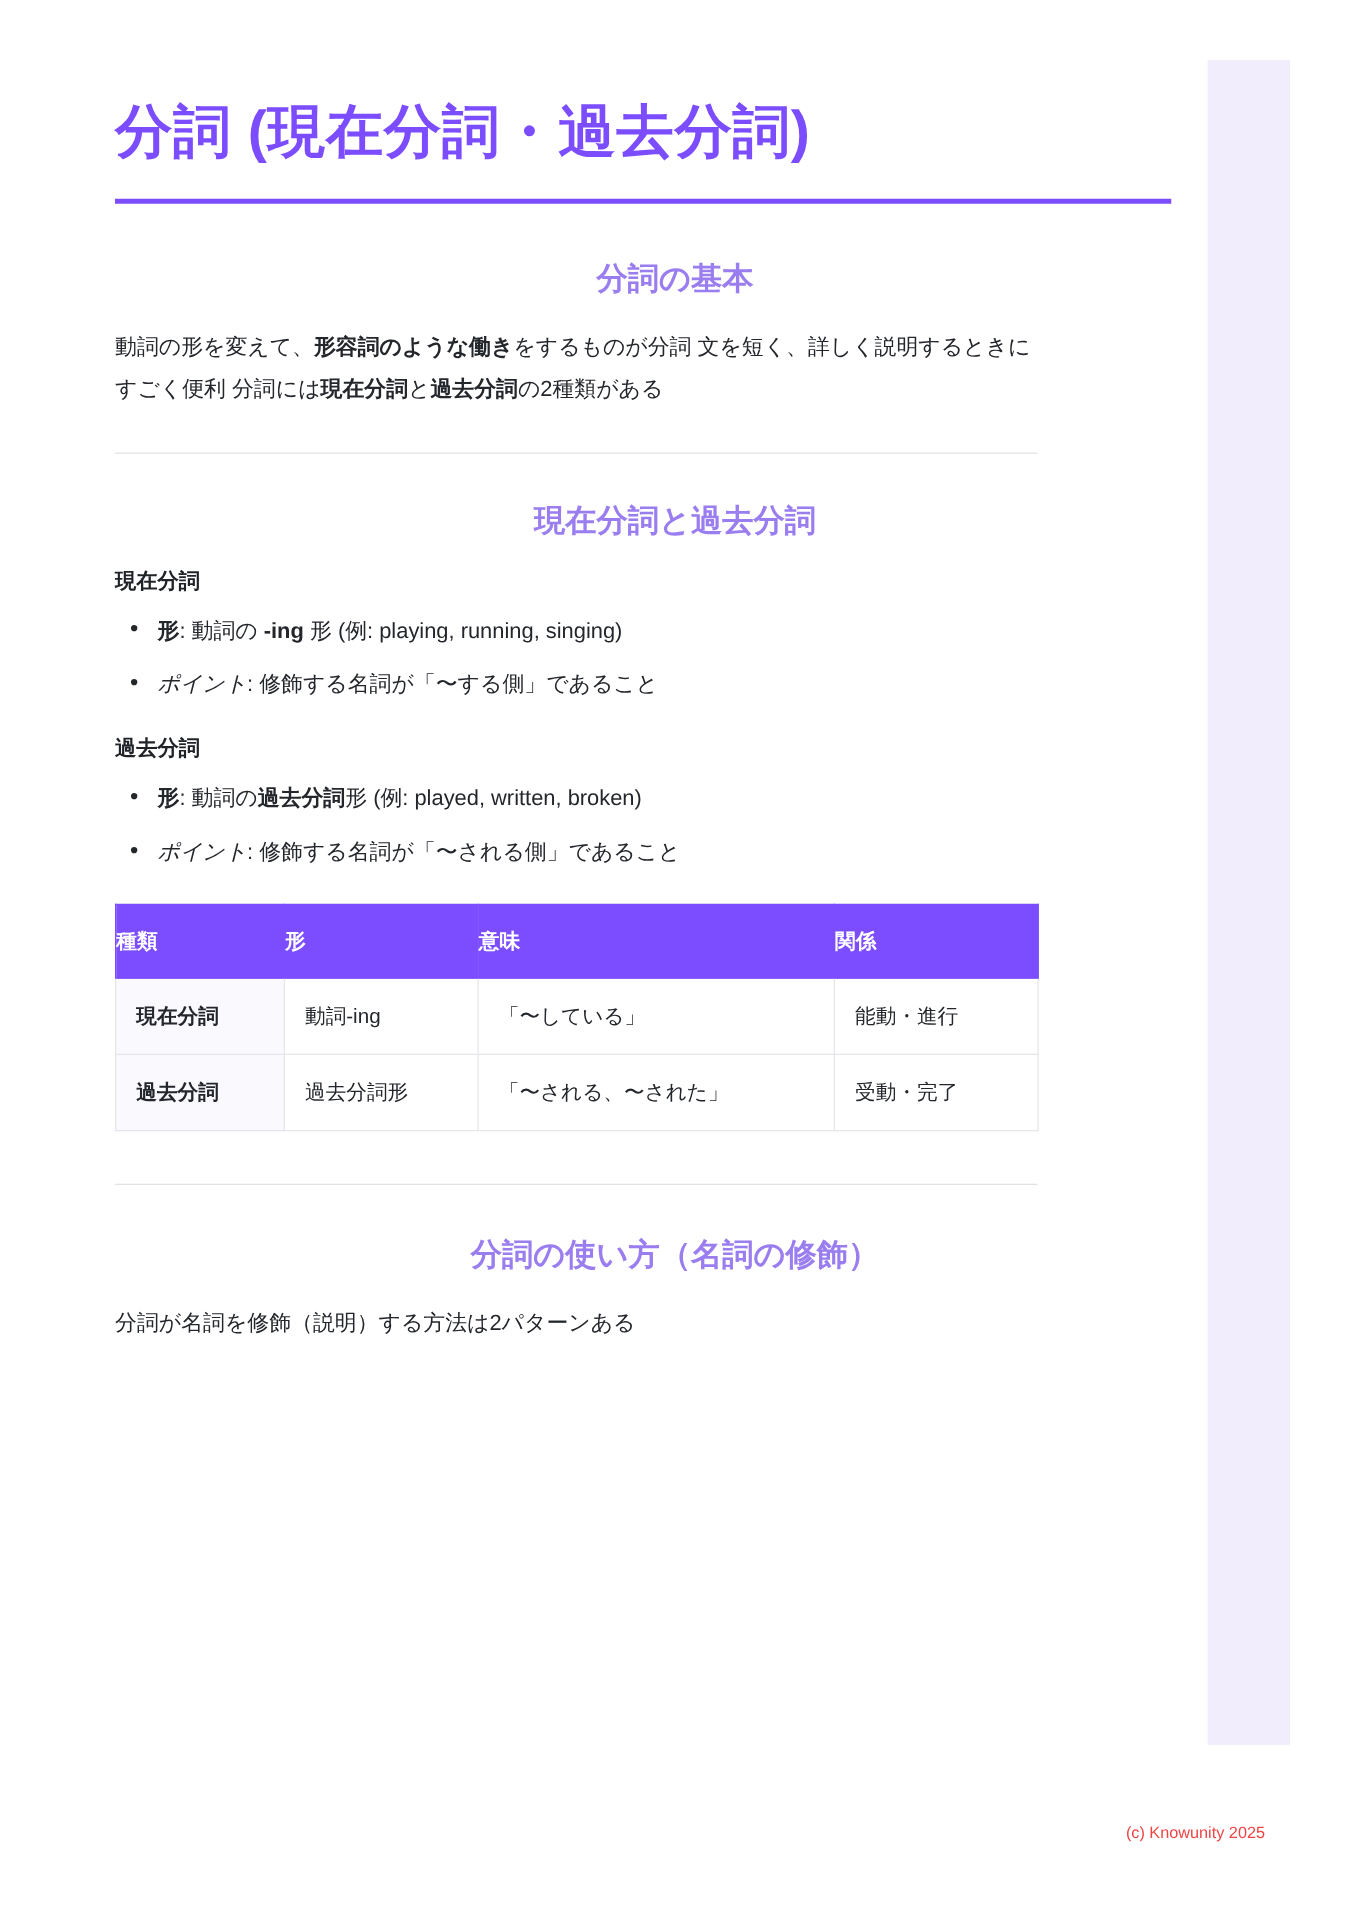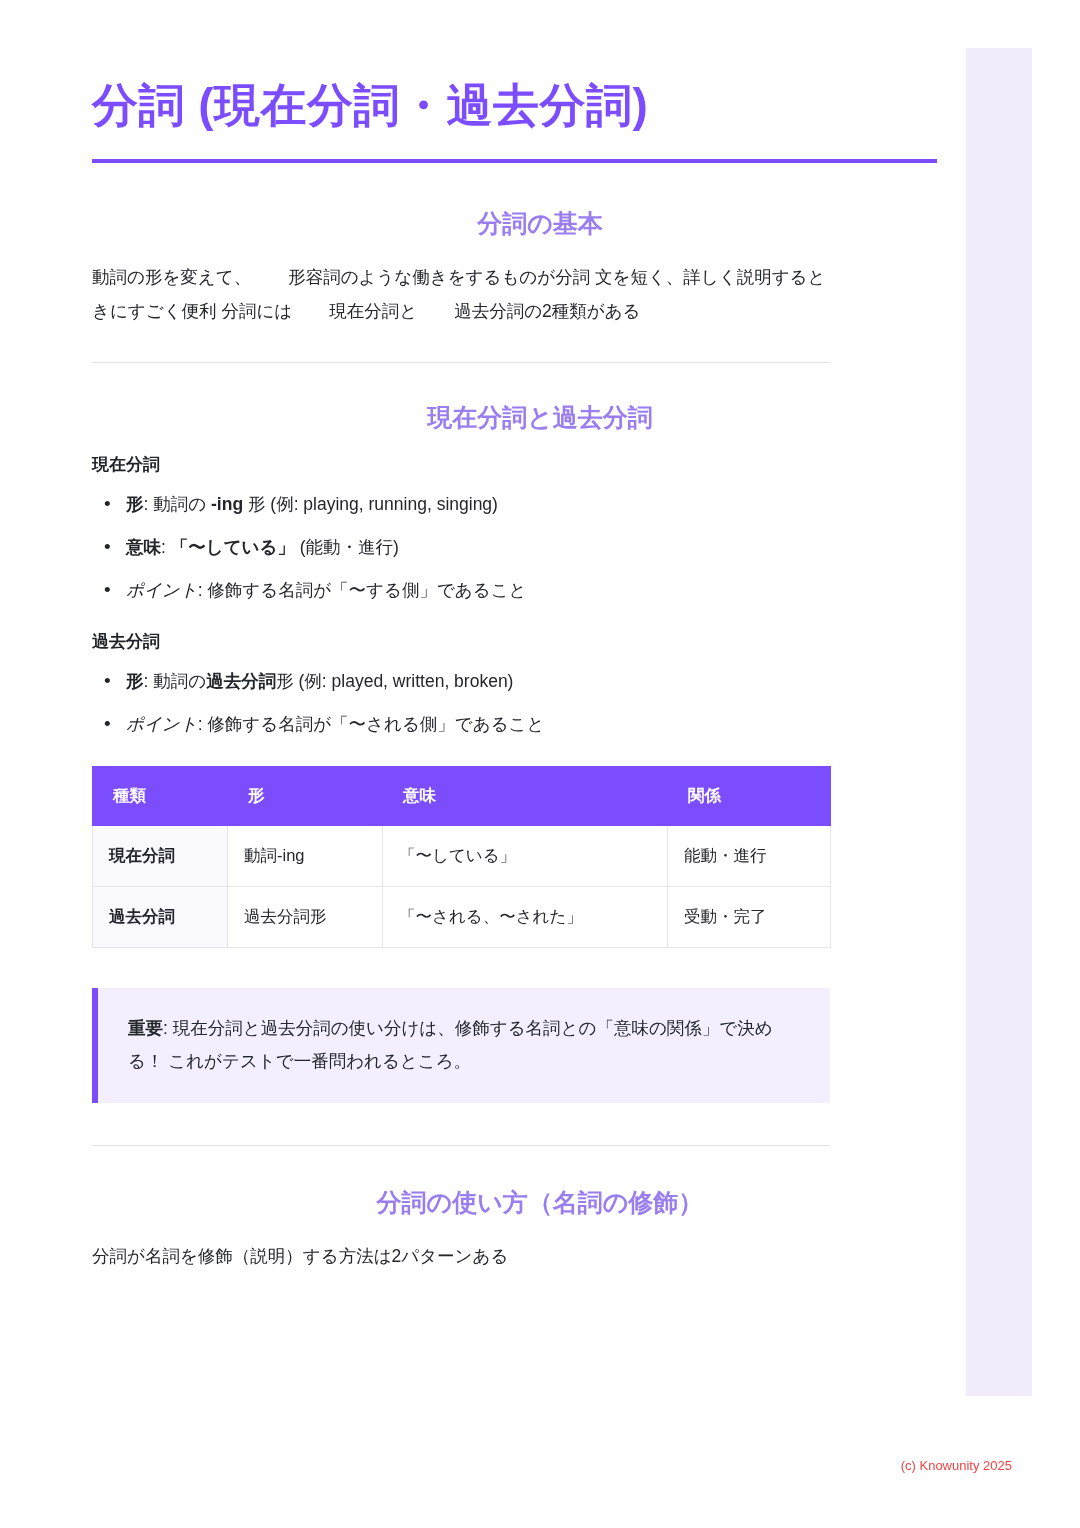--- a/index.html
+++ b/index.html
@@ -54,21 +54,21 @@
     line-height: 1.3;
     text-align: center;
   }
   .body-text {
     font-size: 17.5px;
     line-height: 1.95;
     color: #23262b;
     margin: 0;
     max-width: 740px;
   }
-  .body-text b { font-weight: normal; margin-left: 37px; }
+  .body-text b { font-weight: bold; }
   .divider {
     height: 1px;
     background: #e2e2e6;
     width: 738px;
     margin: 34px 0 38px 0;
   }
   h3.sub {
     font-size: 17px;
     font-weight: bold;
     color: #1f2328;
@@ -102,21 +102,21 @@
     width: 738px;
     margin: 28px 0 0 0;
     font-size: 16.5px;
     table-layout: fixed;
   }
   table.pt thead th {
     background: #7c4dff;
     color: #ffffff;
     font-weight: bold;
     text-align: left;
-    padding: 18px 20px;
+    padding: 18px 0;
     font-size: 16.5px;
     border: 1px solid #7c4dff;
   }
   table.pt tbody td {
     border: 1px solid #e6e6ea;
     padding: 19px 16px;
     color: #23262b;
     background: #ffffff;
   }
   table.pt tbody td.rowhead {
@@ -159,23 +159,20 @@
   </p>
 
   <div class="divider"></div>
 
   <h2 class="section">現在分詞と過去分詞</h2>
 
   <h3 class="sub">現在分詞</h3>
   <ul class="bullets">
     <li>
       <b>形</b><span>: 動詞の </span><b>-ing</b><span> 形 (例: playing, running, singing)</span>
-    </li>
-    <li>
-      <b>意味</b><span>: </span><b>「〜している」</b><span> (能動・進行)</span>
     </li>
     <li>
       <i>ポイント</i><span>: 修飾する名詞が「〜する側」であること</span>
     </li>
   </ul>
 
   <h3 class="sub">過去分詞</h3>
   <ul class="bullets">
     <li>
       <b>形</b><span>: 動詞の</span><b>過去分詞</b><span>形 (例: played, written, broken)</span>
@@ -209,23 +206,20 @@
       </tr>
       <tr>
         <td class="rowhead">過去分詞</td>
         <td>過去分詞形</td>
         <td>「〜される、〜された」</td>
         <td>受動・完了</td>
       </tr>
     </tbody>
   </table>
 
-  <div class="callout">
-    <b>重要</b><span>: 現在分詞と過去分詞の使い分けは、修飾する名詞との「意味の関係」で決める！ これがテストで一番問われるところ。</span>
-  </div>
 
   <div class="divider" style="margin-top:42px;margin-bottom:40px;"></div>
 
   <h2 class="section">分詞の使い方（名詞の修飾）</h2>
   <p class="body-text">分詞が名詞を修飾（説明）する方法は2パターンある</p>
 
 </div>
 
 <div class="footnote">(c) Knowunity 2025</div>
 

